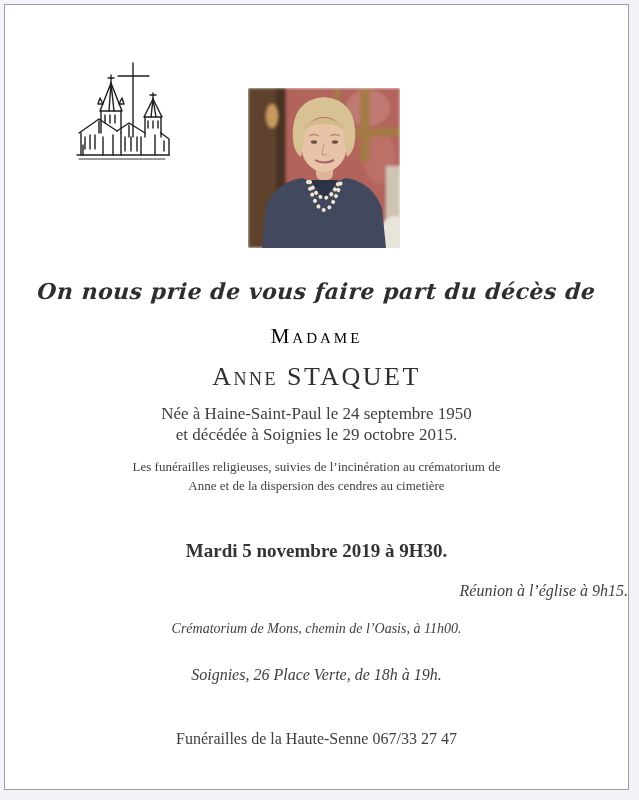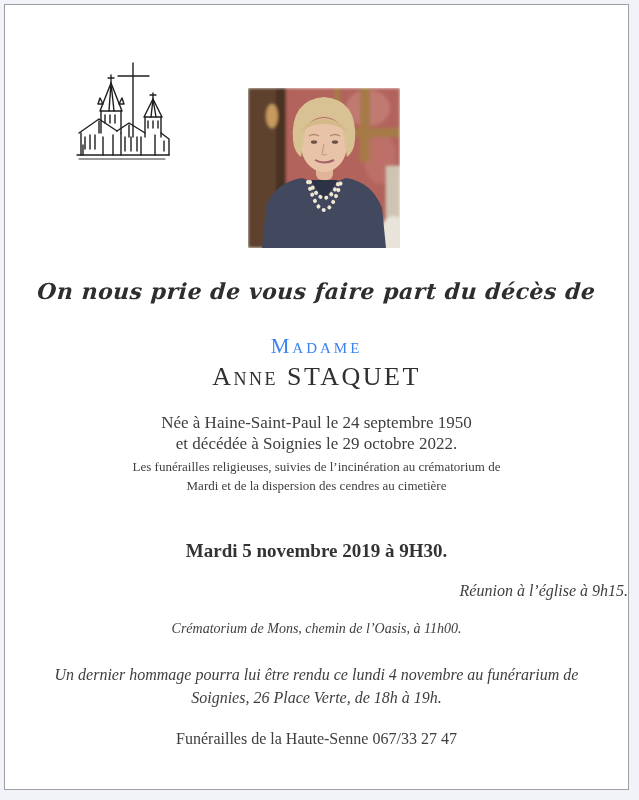--- a/index.html
+++ b/index.html
@@ -23,28 +23,28 @@
 
   .intro {
     top: 273px;
     font-family: "DejaVu Serif", serif;
     font-style: italic; font-weight: 700;
     font-size: 22px; color: #2e2e2e;
     letter-spacing: 0.5px;
     transform: skewX(-4deg);
   }
   .honorific {
-    top: 329px; font-size: 21px; color: #3b82f6;
+    top: 319px; font-size: 21px; color: #000000;
     font-variant: small-caps; letter-spacing: 3px;
   }
   .name {
     top: 357px; font-size: 26px; color: #2f2f2f;
     font-variant: small-caps; letter-spacing: 2.5px;
   }
-  .vitals { top: 408px; font-size: 17px; line-height: 20.5px; }
+  .vitals { top: 399px; font-size: 17px; line-height: 20.5px; }
   .ceremony { top: 452px; font-size: 13px; line-height: 19px; }
   .datetime { top: 535px; font-size: 19px; font-weight: 700; color: #333333; }
   .meeting { top: 577px; font-size: 16px; font-style: italic; text-align: right; }
   .crematorium { top: 616px; font-size: 14px; font-style: italic; }
   .tribute { top: 659px; font-size: 16px; font-style: italic; line-height: 22.5px; }
   .footer { top: 725px; font-size: 16px; }
 </style>
 </head>
 <body>
 
@@ -139,35 +139,34 @@
       </svg>
     </div>
 
     <div class="abs intro">On nous prie de vous faire part du décès de</div>
 
     <div class="abs honorific">Madame</div>
     <div class="abs name">Anne STAQUET</div>
 
     <div class="abs vitals">
       <div>Née à Haine-Saint-Paul le 24 septembre 1950</div>
-      <div>et décédée à Soignies le 29 octobre 2022.</div>
+      <div>et décédée à Soignies le 29 octobre 2015.</div>
     </div>
 
     <div class="abs ceremony">
       <div>Les funérailles religieuses, suivies de l’incinération au crématorium de</div>
-      <div>Mardi et de la dispersion des cendres au cimetière</div>
+      <div>Anne et de la dispersion des cendres au cimetière</div>
     </div>
 
     <div class="abs datetime">Mardi 5 novembre 2019 à 9H30.</div>
 
     <div class="abs meeting">Réunion à l’église à 9h15.</div>
 
     <div class="abs crematorium">Crématorium de Mons, chemin de l’Oasis, à 11h00.</div>
 
     <div class="abs tribute">
-      <div>Un dernier hommage pourra lui être rendu ce lundi 4 novembre au funérarium de</div>
       <div>Soignies, 26 Place Verte, de 18h à 19h.</div>
     </div>
 
     <div class="abs footer">Funérailles de la Haute-Senne 067/33 27 47</div>
 
   </div>
 </div>
 
 </body></html>

